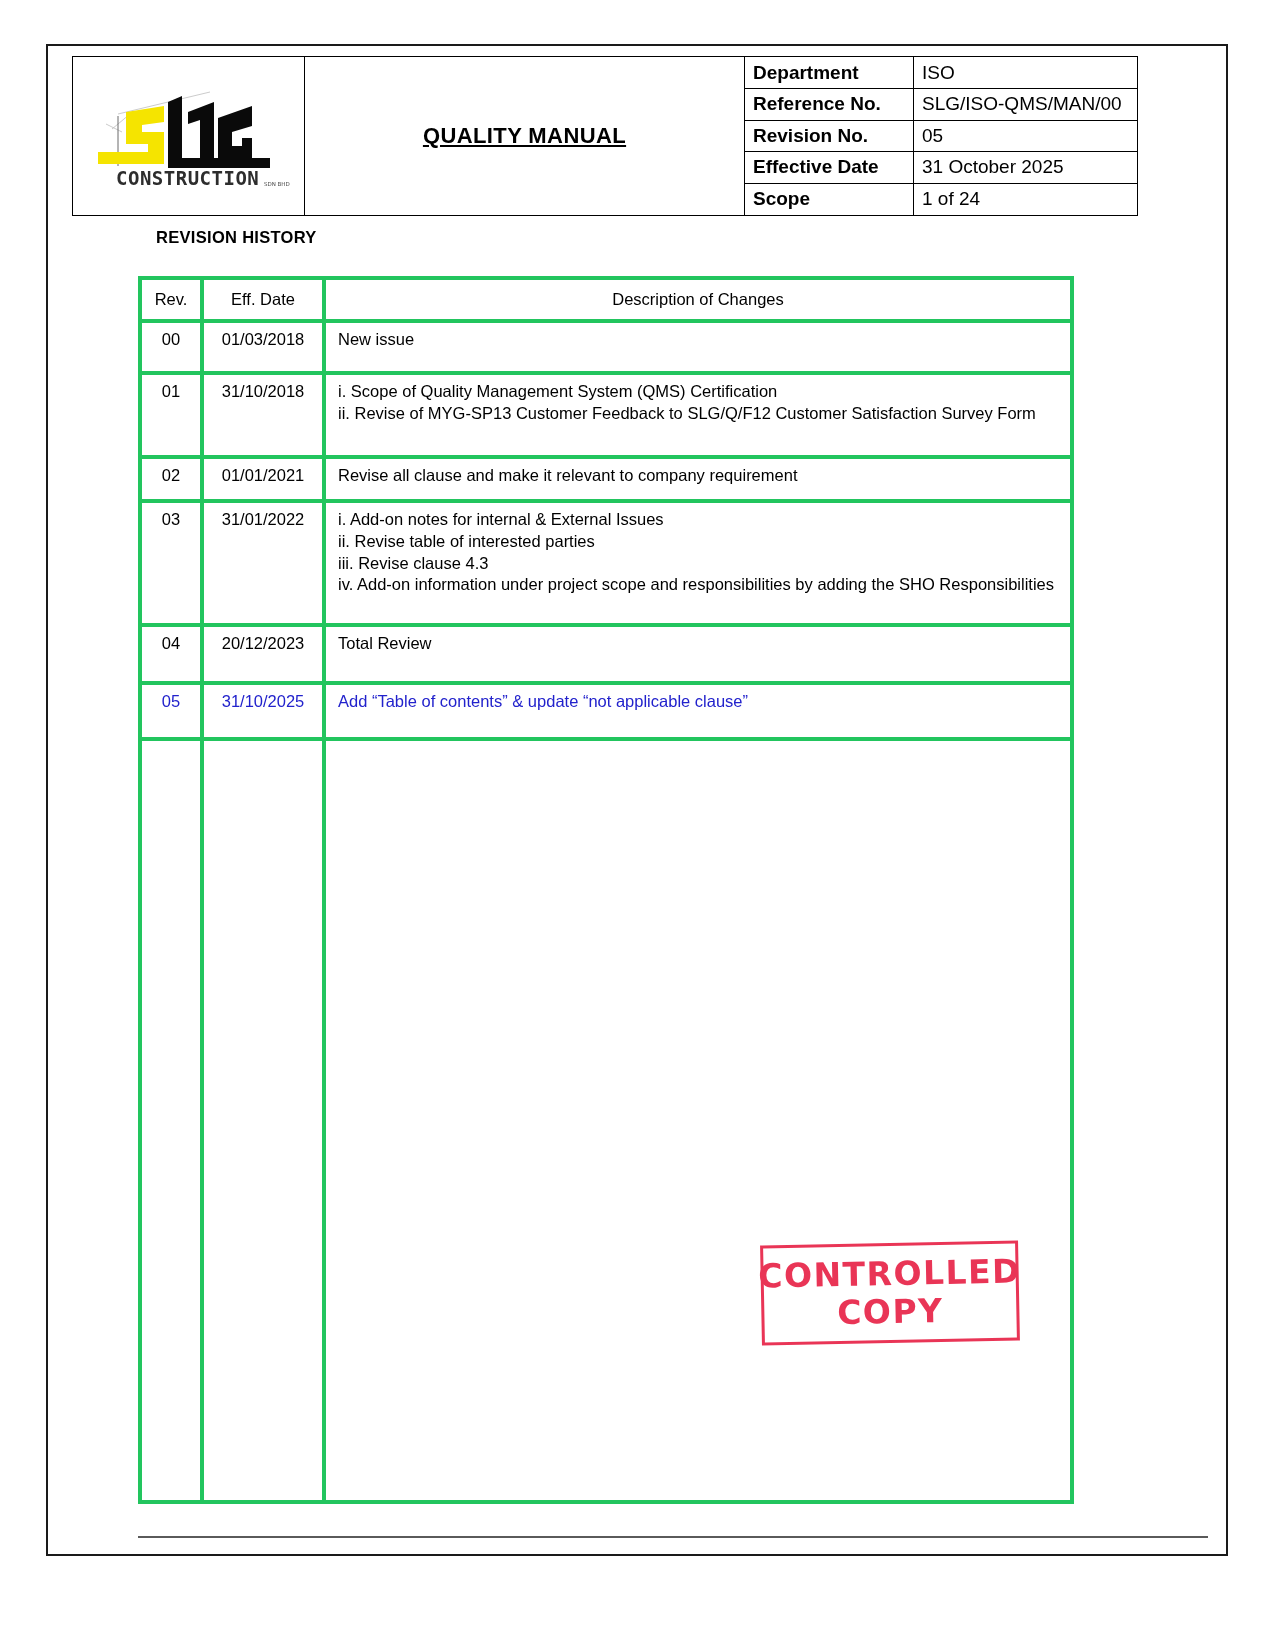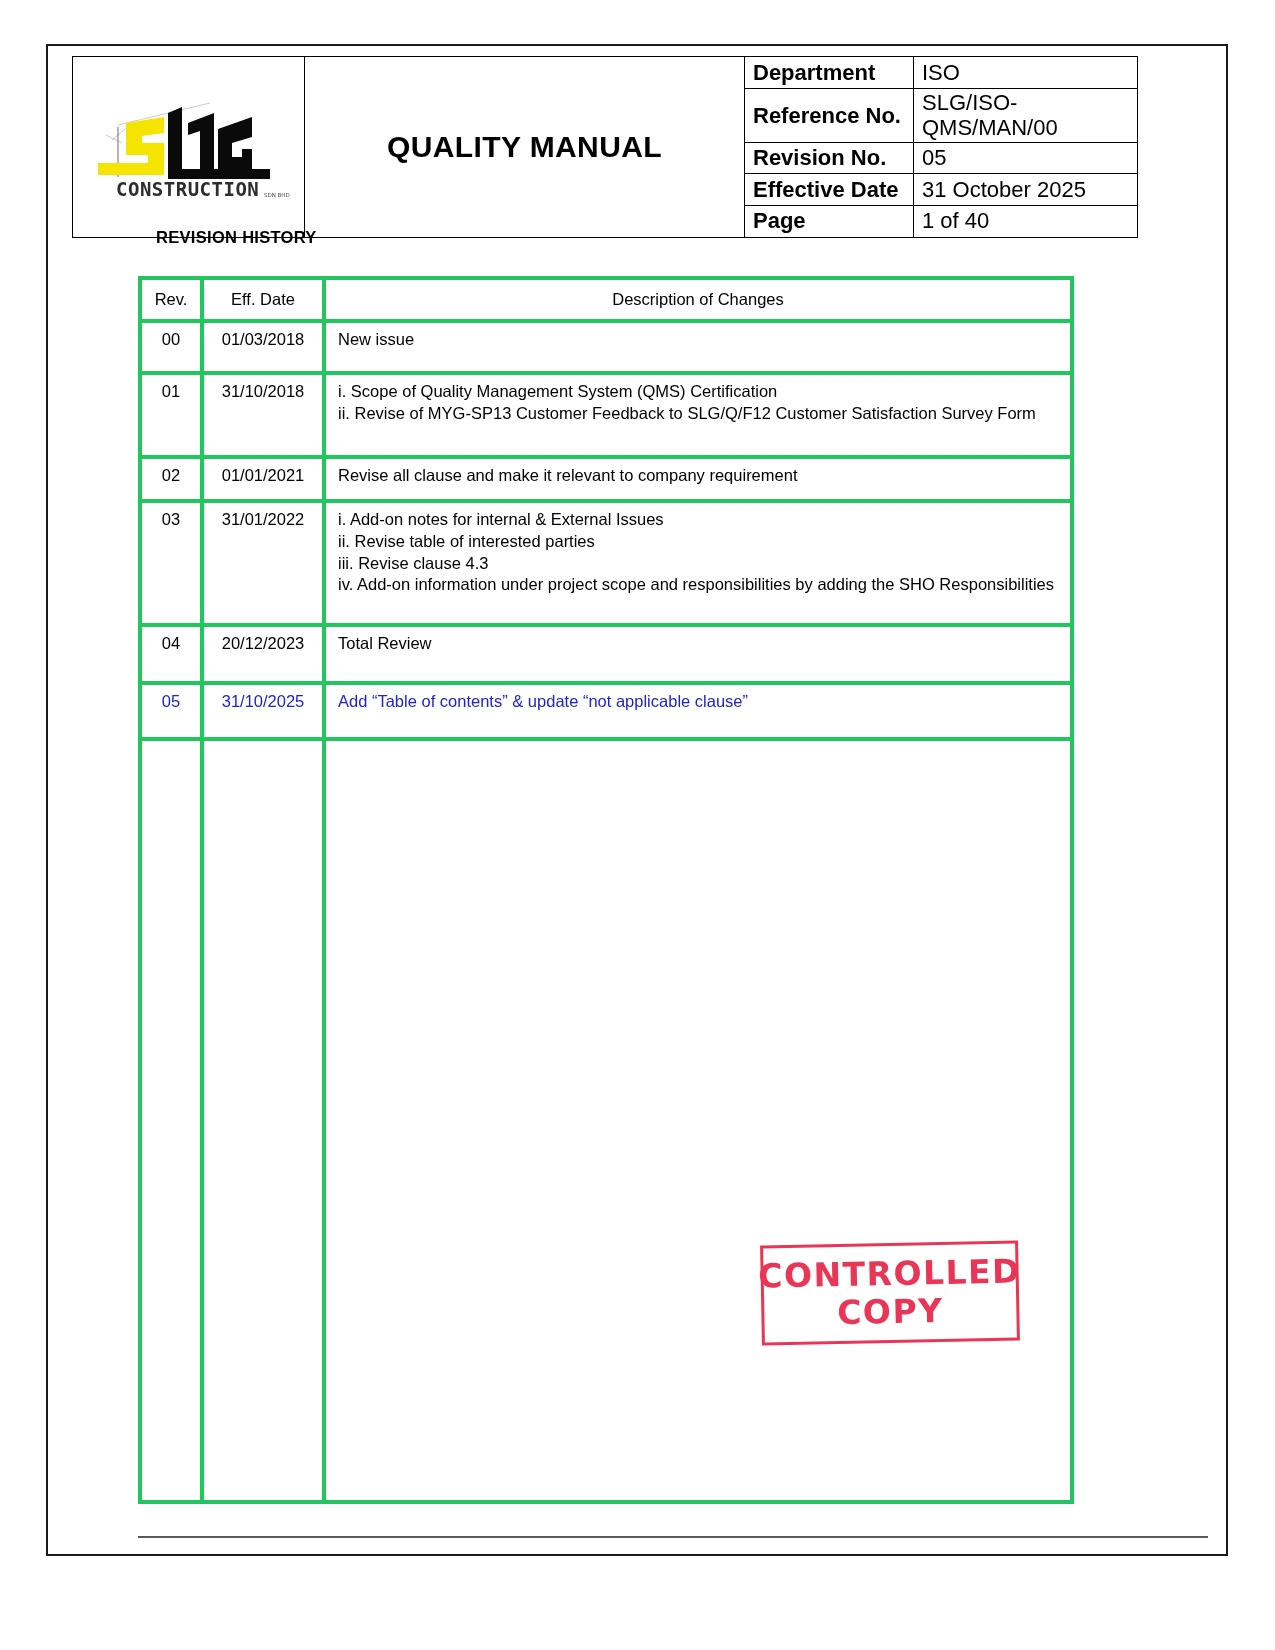--- a/index.html
+++ b/index.html
@@ -51,39 +51,40 @@
   }
   .header-title-cell {
     flex: 1;
     border-right: 1.5px solid #000;
     box-sizing: border-box;
     display: flex;
     align-items: center;
     justify-content: center;
   }
   .doc-title {
-    font-size: 30px;
+    font-size: 22px;
     font-weight: bold;
     letter-spacing: 0.4px;
     white-space: nowrap;
+    text-decoration: underline;
   }
   .header-meta-cell {
     width: 392px;
     box-sizing: border-box;
   }
   .meta-table {
     width: 100%;
     border-collapse: collapse;
     table-layout: fixed;
   }
   .meta-table tr { height: 31.5px; }
   .meta-table td {
     border: 1px solid #000;
     padding: 1px 8px;
-    font-size: 22px;
+    font-size: 19px;
     vertical-align: middle;
     line-height: 1.15;
   }
   .meta-table tr td:first-child {
     width: 152px;
     font-weight: bold;
     border-left: none;
   }
   .meta-table tr:first-child td { border-top: none; }
   .meta-table tr:last-child td { border-bottom: none; }
@@ -233,22 +234,22 @@
           </tr>
           <tr>
             <td>Revision No.</td>
             <td>05</td>
           </tr>
           <tr>
             <td>Effective Date</td>
             <td>31 October 2025</td>
           </tr>
           <tr>
-            <td>Page</td>
-            <td>1 of 40</td>
+            <td>Scope</td>
+            <td>1 of 24</td>
           </tr>
         </tbody>
       </table>
     </div>
   </div>
 
   <div class="section-heading">REVISION HISTORY</div>
 
   <table class="rev-table">
     <colgroup>

